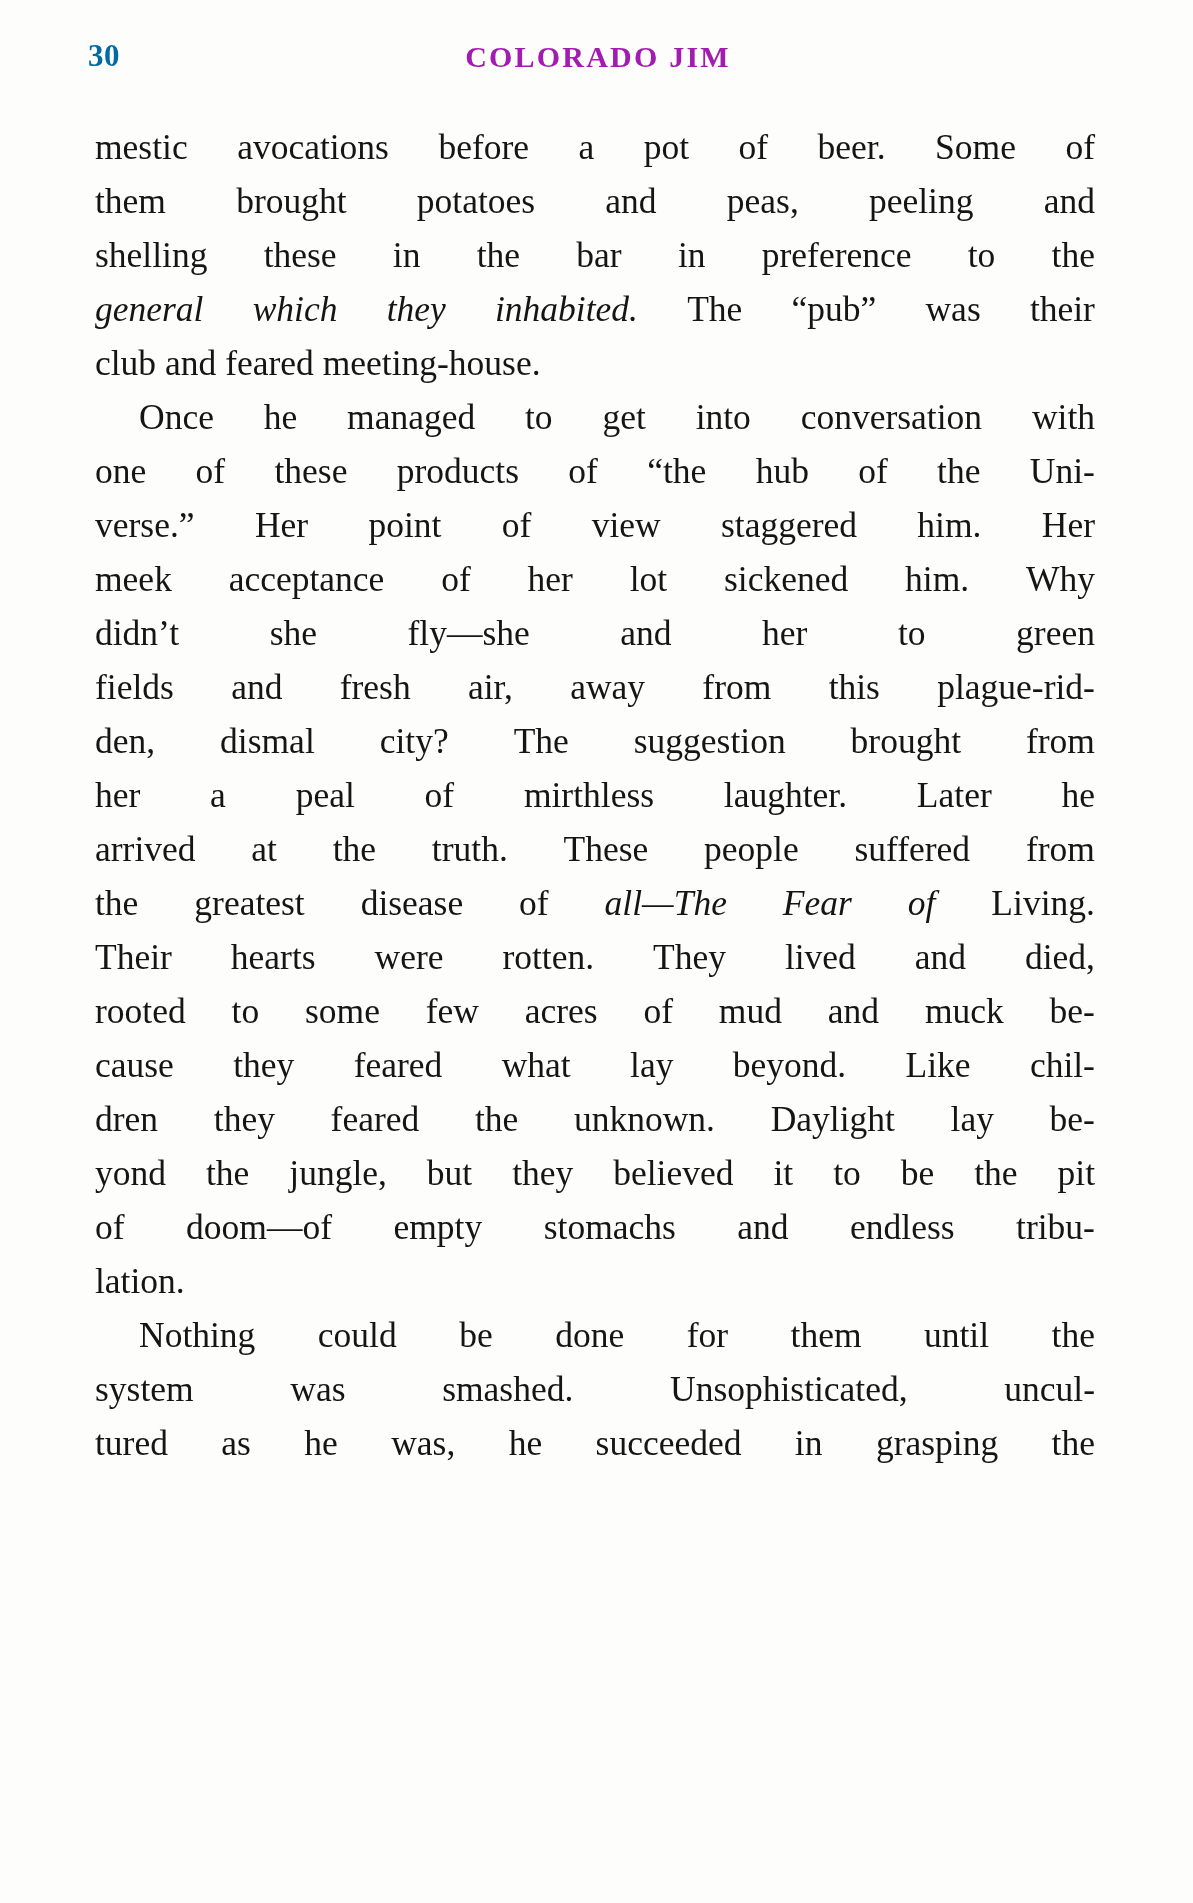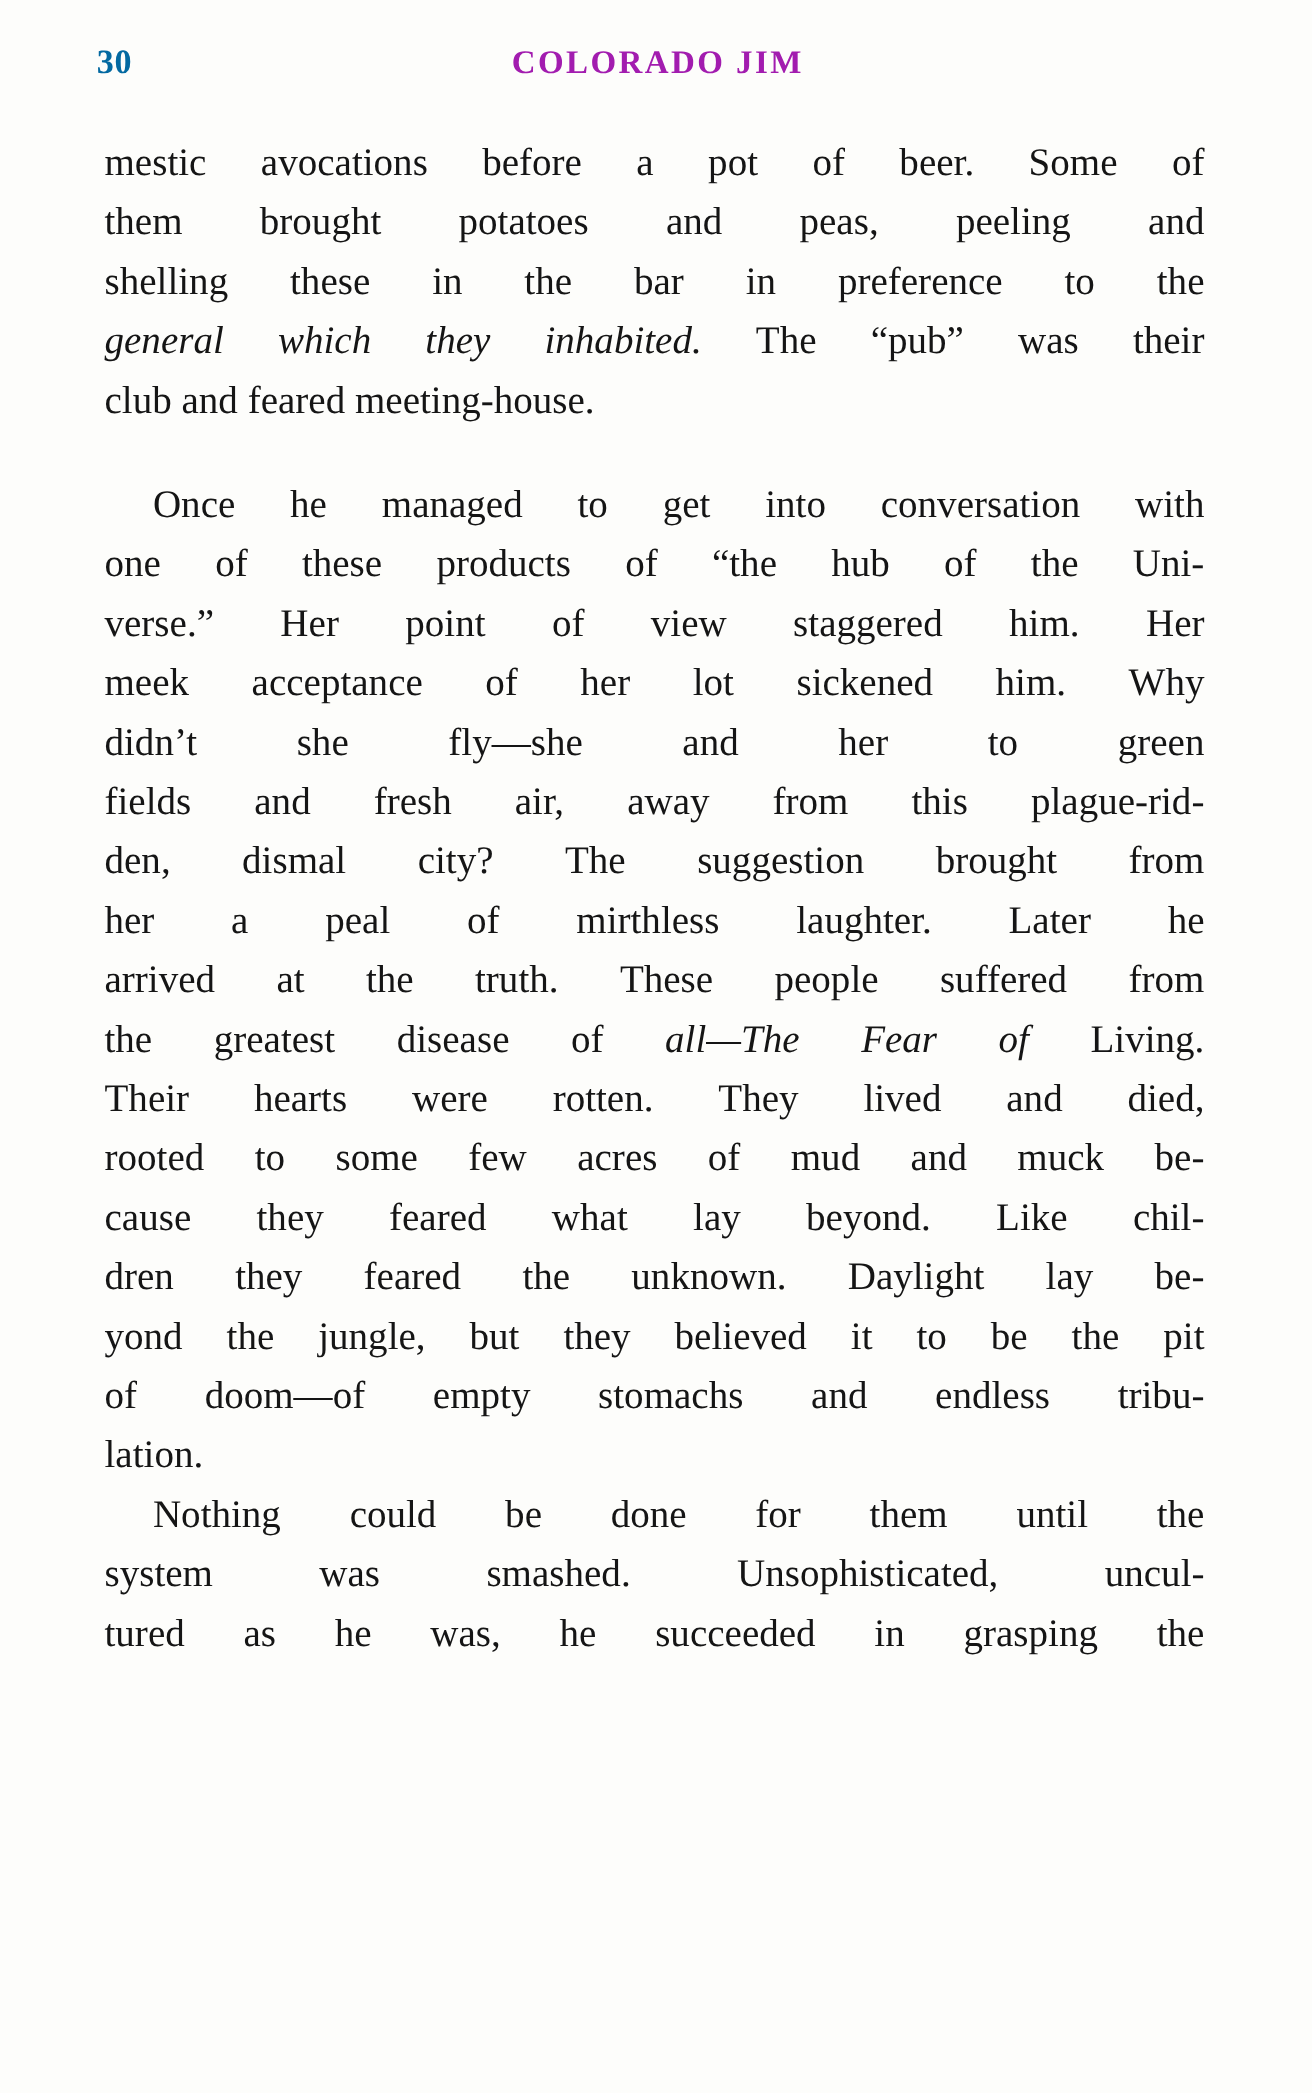--- a/index.html
+++ b/index.html
@@ -134,21 +134,21 @@
           <span class="w" style="font-style: italic;">they</span>
           <span class="w" style="font-style: italic;">inhabited.</span>
           <span class="w">The</span>
           <span class="w">“pub”</span>
           <span class="w">was</span>
           <span class="w">their</span>
         </span>
         <span class="line left">club and feared meeting-house.</span>
       </p>
     <p class="para" id="para-2">
-        <span class="line justify indent-first" style="padding-left: 44px; margin-top: 41px;">
+        <span class="line justify indent-first" style="padding-left: 44px;">
           <span class="w">Once</span>
           <span class="w">he</span>
           <span class="w">managed</span>
           <span class="w">to</span>
           <span class="w">get</span>
           <span class="w">into</span>
           <span class="w">conversation</span>
           <span class="w">with</span>
         </span>
         <span class="line justify">

